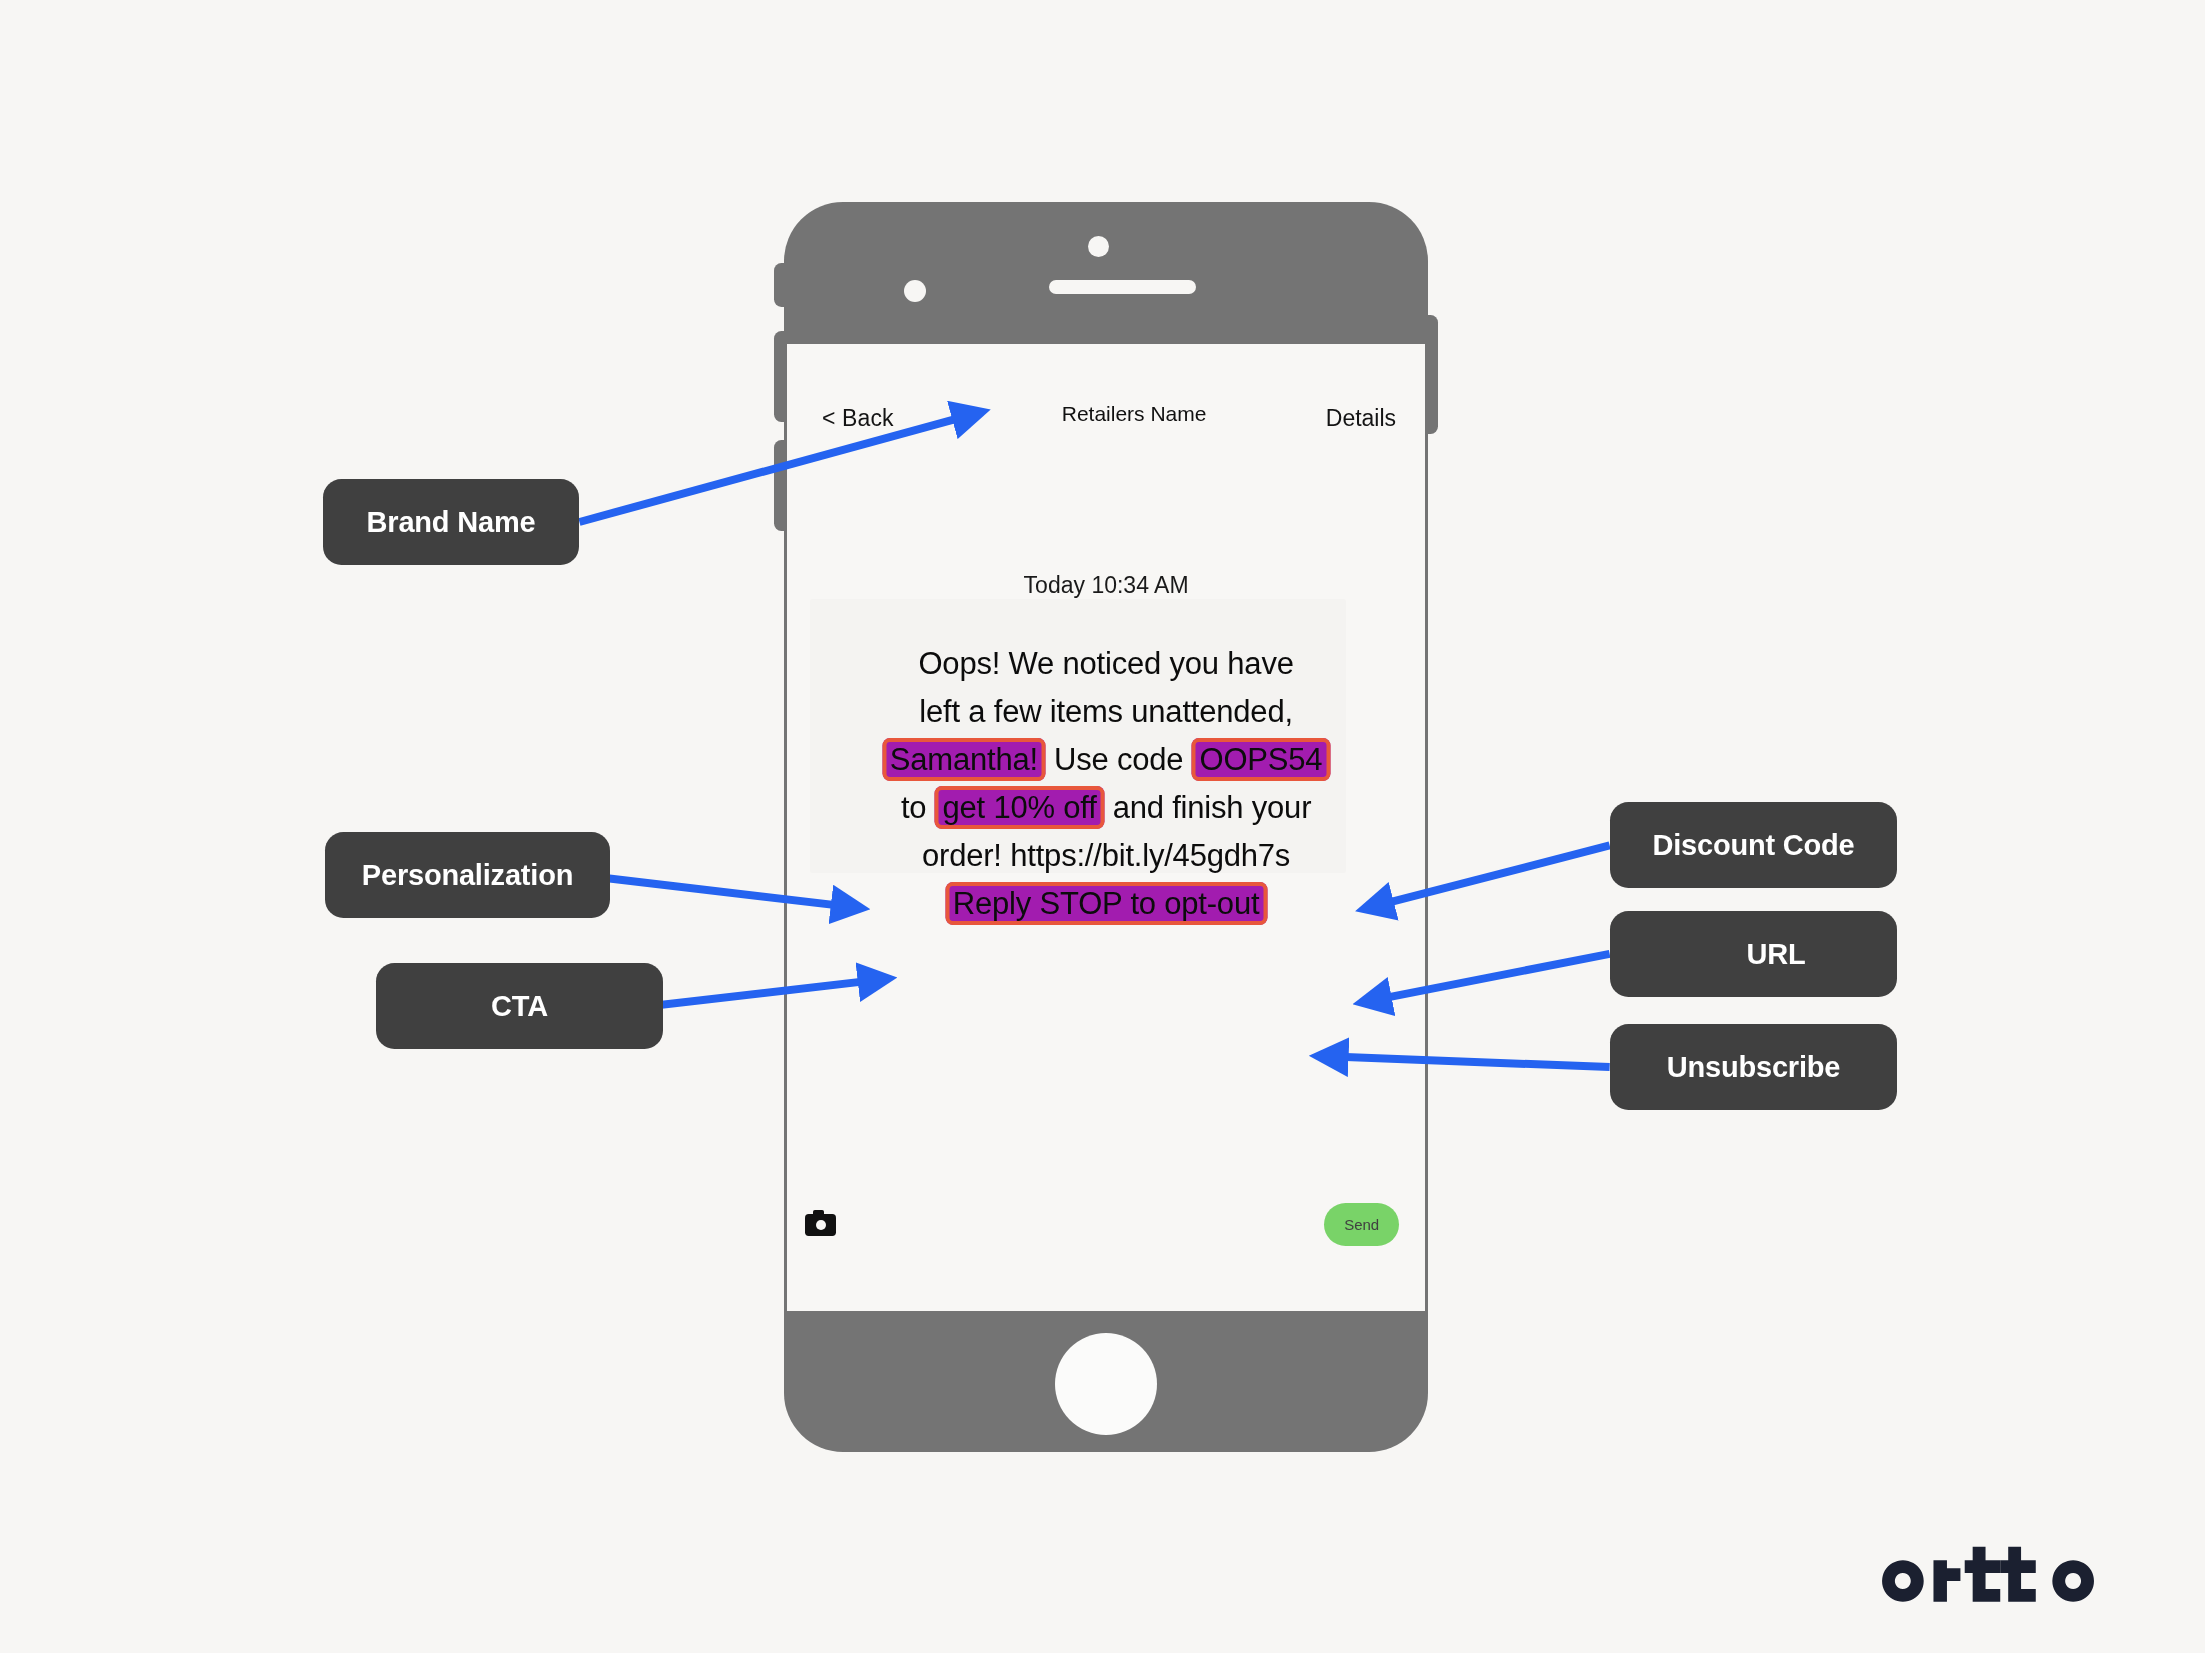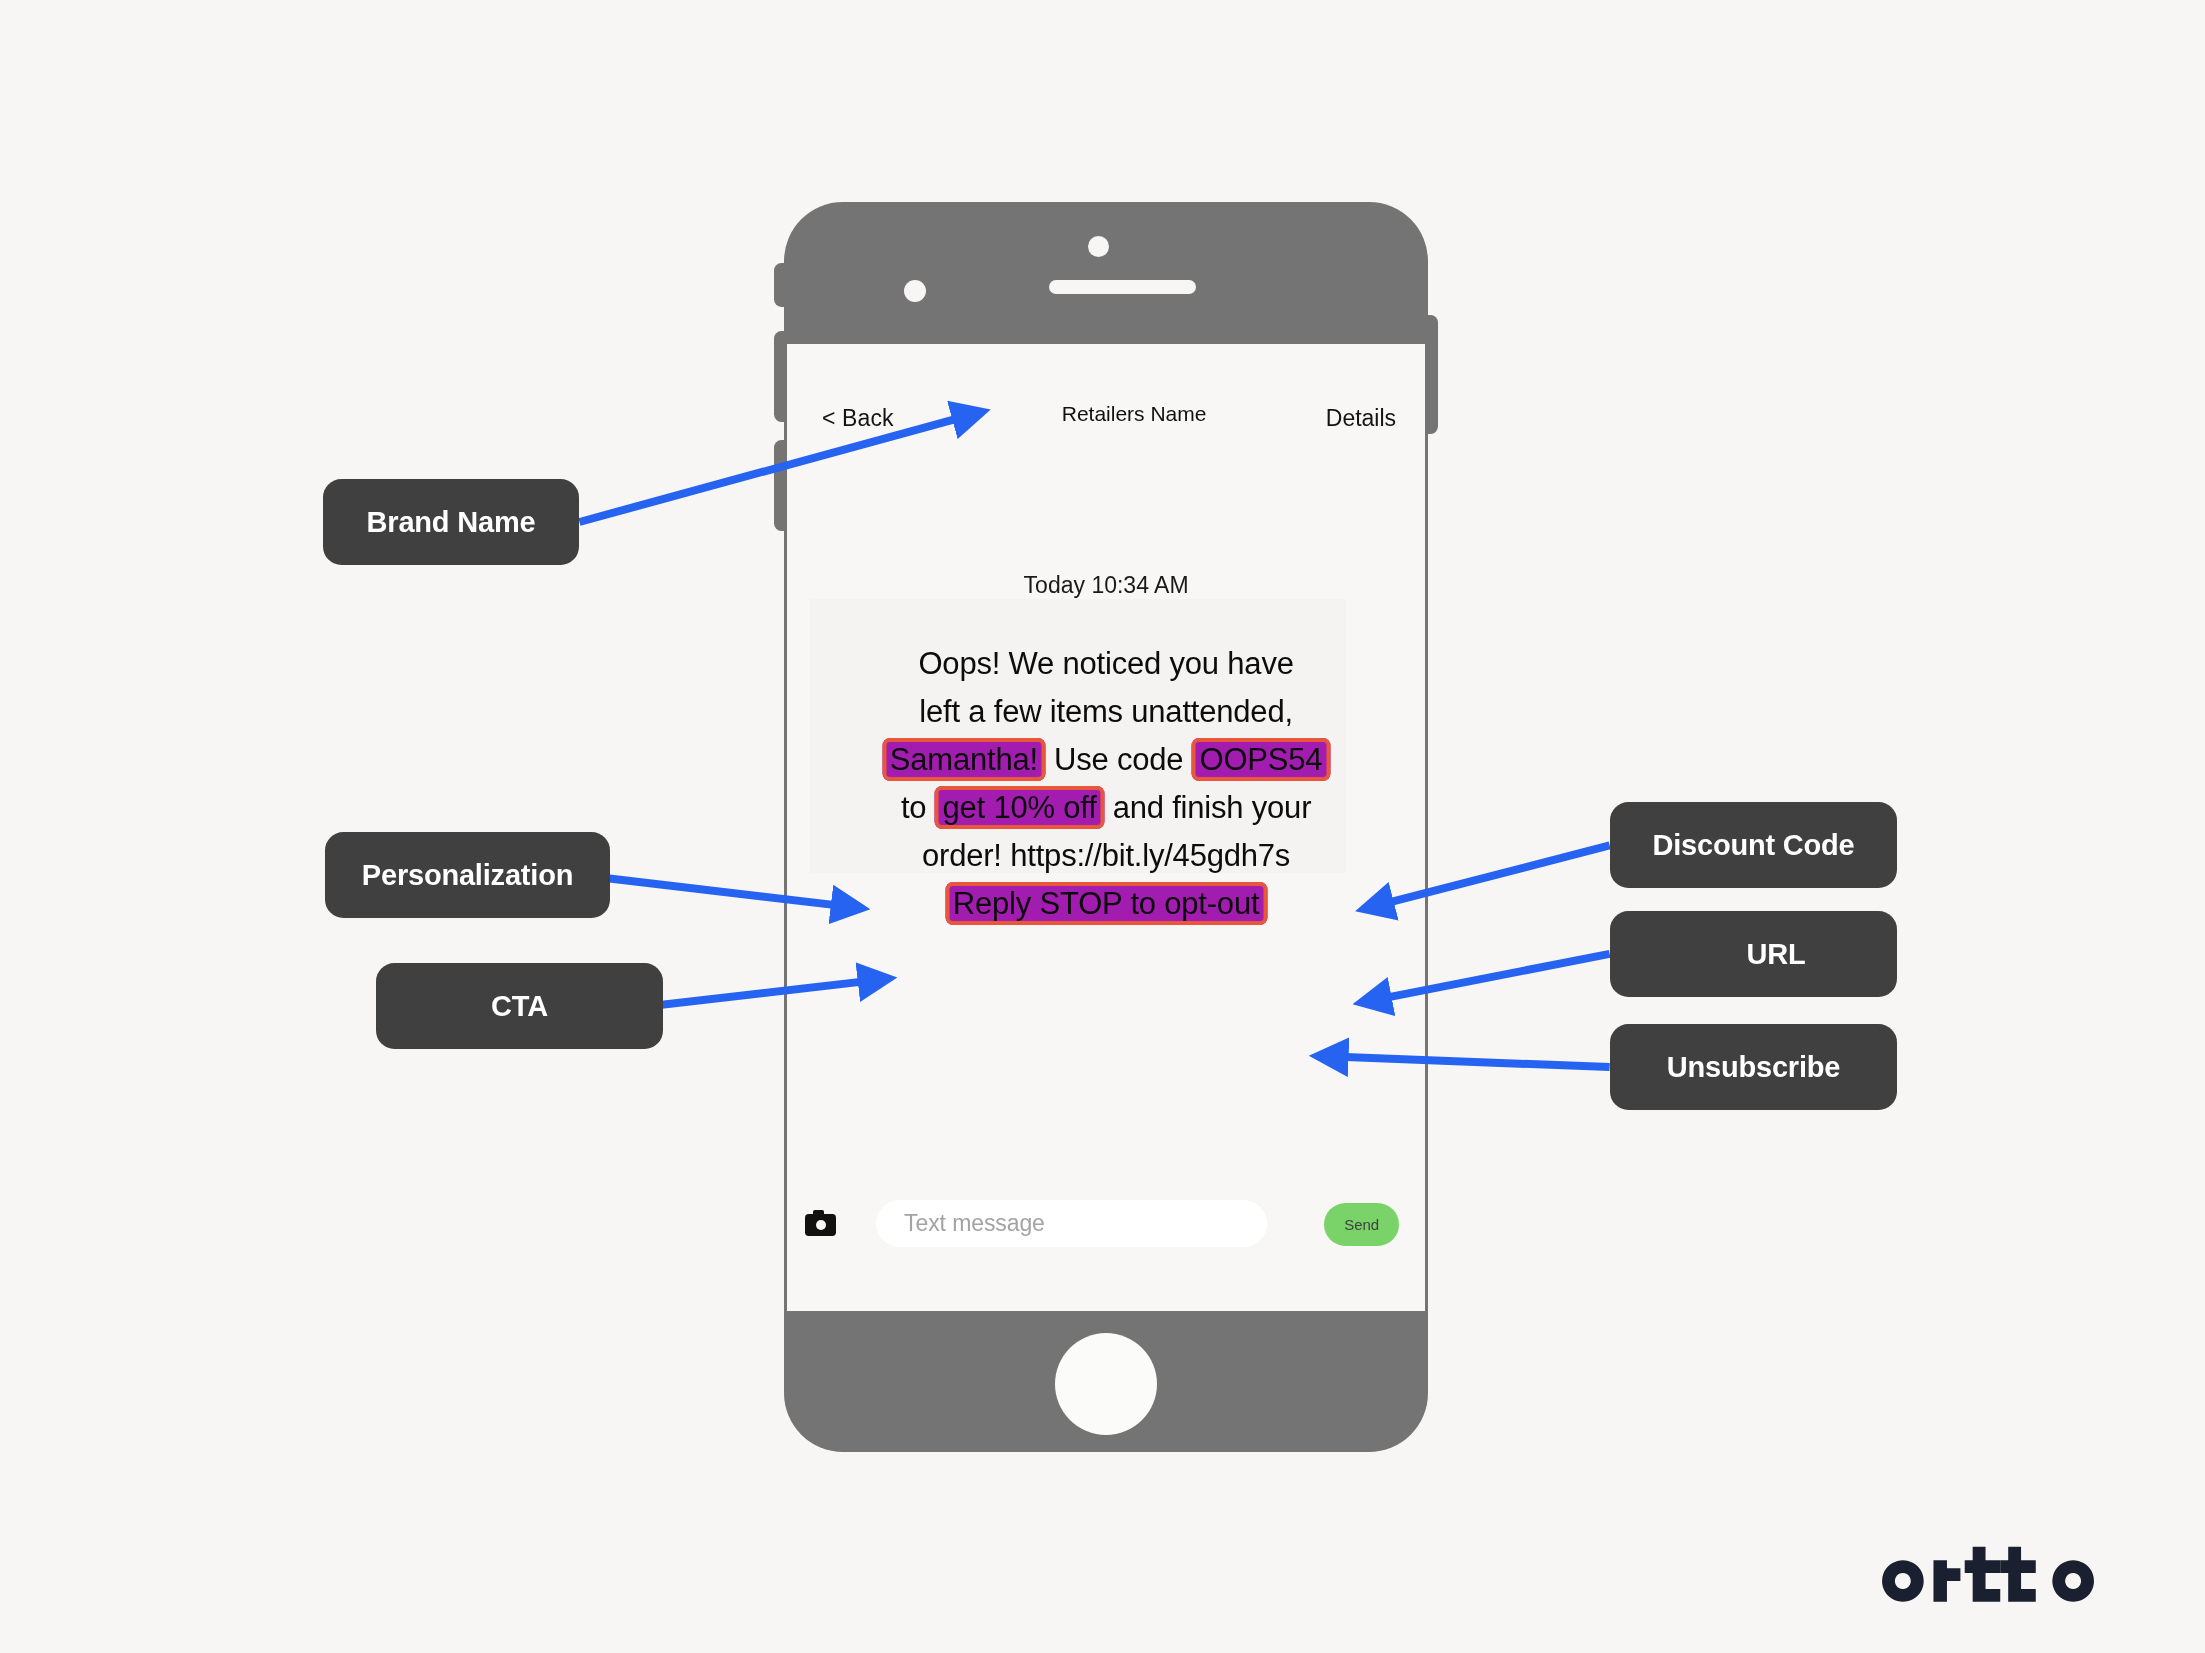--- a/index.html
+++ b/index.html
@@ -314,23 +314,20 @@
         <span>https://bit.ly/45gdh7s</span><br>
         <span class="hl">Reply STOP to opt-out</span>
       </div>
 
       <div class="composer">
         <div class="cam-icon">
           <div class="hump"></div>
           <div class="body"></div>
           <div class="lens"></div>
         </div>
-        <div class="text-input">
-          <span class="ph">Text message</span>
-        </div>
         <div class="send-btn">
           <span>Send</span>
         </div>
       </div>
 
     </div>
   </div>
 
   <svg id="arrows" viewBox="0 0 3600 2700" xmlns="http://www.w3.org/2000/svg">
     <defs>

